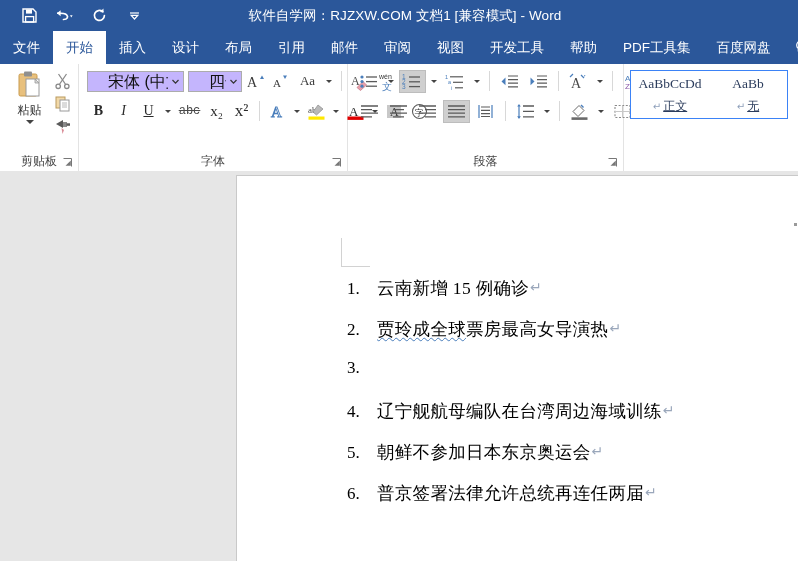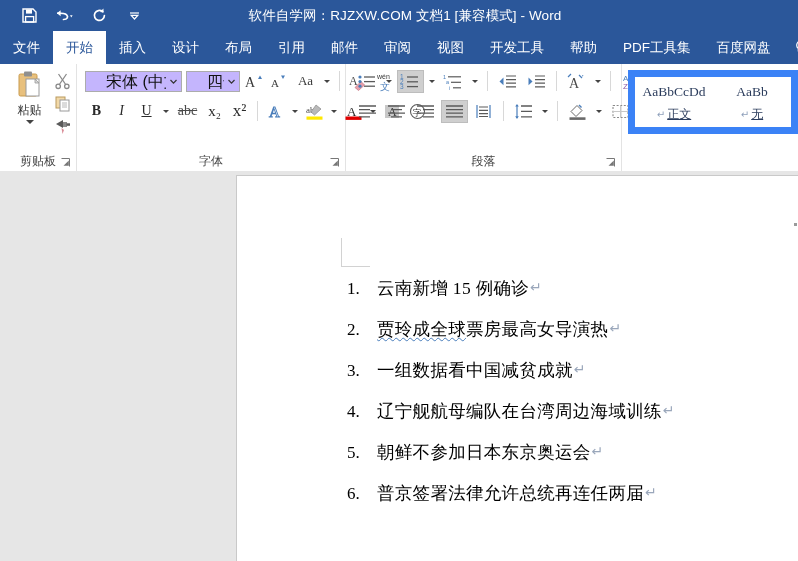--- a/index.html
+++ b/index.html
@@ -242,23 +242,23 @@
 
   
   .grp-para { width: 275px; }
   .grp-para .rgroup-body { flex-direction: column; padding: 4px 4px 0 8px; }
 
   
   .grp-styles { flex: 1; border-right: none; }
   .grp-styles .rgroup-body { padding: 6px 0 0 6px; }
   .styles-gallery {
     display: flex;
-    border: 7px solid #3b82f6;
+    border: 1px solid #3b82f6;
     background: #fff;
-    height: 64px;
+    height: 49px;
     box-sizing: border-box;
   }
   .style-item {
     width: 76px;
     display: flex;
     flex-direction: column;
     align-items: center;
     justify-content: center;
     border: 1px solid transparent;
   }
@@ -537,21 +537,21 @@
           <span class="ic">
             <i style="font-family:'Liberation Serif',serif;font-size:14px;color:#2a2a2a;">I</i>
           </span>
           <span class="ic">
             <span style="font-family:'Liberation Serif',serif;font-size:14px;color:#2a2a2a;text-decoration:underline;">U</span>
           </span>
           <span class="caret-sm">
               <i></i>
             </span>
           <span class="ic wide">
-            <span style="font-family:Liberation Serif, serif;font-size:14px;color:#4a4a4a;text-decoration:line-through;">abc</span>
+            <span style="font-family:Liberation Mono, monospace;font-size:12px;color:#4a4a4a;text-decoration:line-through;">abc</span>
           </span>
           <span class="ic">
             <span style="font-family:'Liberation Serif',serif;font-size:15px;color:#2a2a2a;">x₂</span>
           </span>
           <span class="ic">
             <span style="font-family:'Liberation Serif',serif;font-size:17px;color:#2a2a2a;">x²</span>
           </span>
           <span class="vsep"></span>
           <span class="ic">
             <svg width="19" height="19" viewBox="0 0 19 19">
@@ -790,21 +790,20 @@
         <div class="doc-li">
           <span class="li-num">1.</span>
           <span class="li-text"><span>云南新增 15 例确诊</span><span class="pilcrow">↵</span></span>
         </div>
         <div class="doc-li">
           <span class="li-num">2.</span>
           <span class="li-text"><span class="sq">贾玲成全球</span><span>票房最高女导演热</span><span class="pilcrow">↵</span></span>
         </div>
         <div class="doc-li">
           <span class="li-num">3.</span>
-          <span class="li-text"><span>一组数据看中国减贫成就</span><span class="pilcrow">↵</span></span>
         </div>
         <div class="doc-li">
           <span class="li-num">4.</span>
           <span class="li-text"><span>辽宁舰航母编队在台湾周边海域训练</span><span class="pilcrow">↵</span></span>
         </div>
         <div class="doc-li">
           <span class="li-num">5.</span>
           <span class="li-text"><span>朝鲜不参加日本东京奥运会</span><span class="pilcrow">↵</span></span>
         </div>
         <div class="doc-li">

